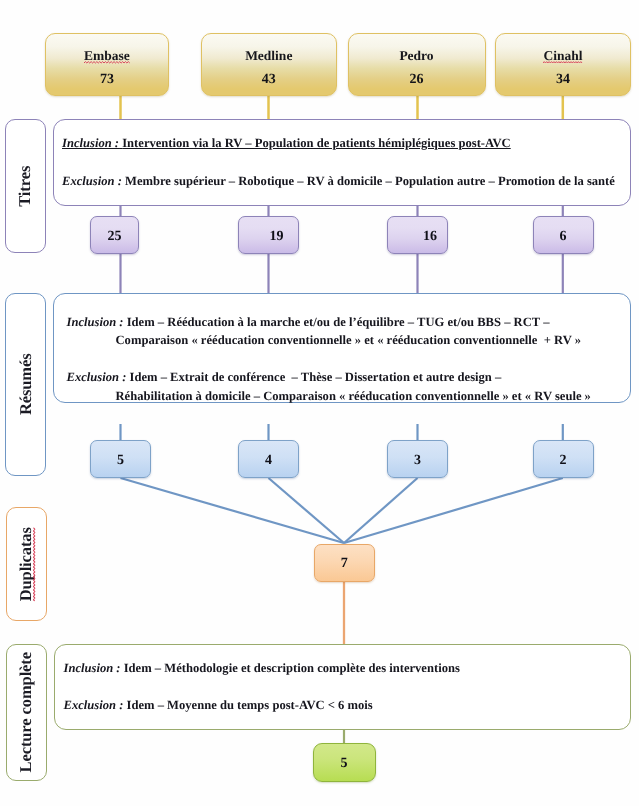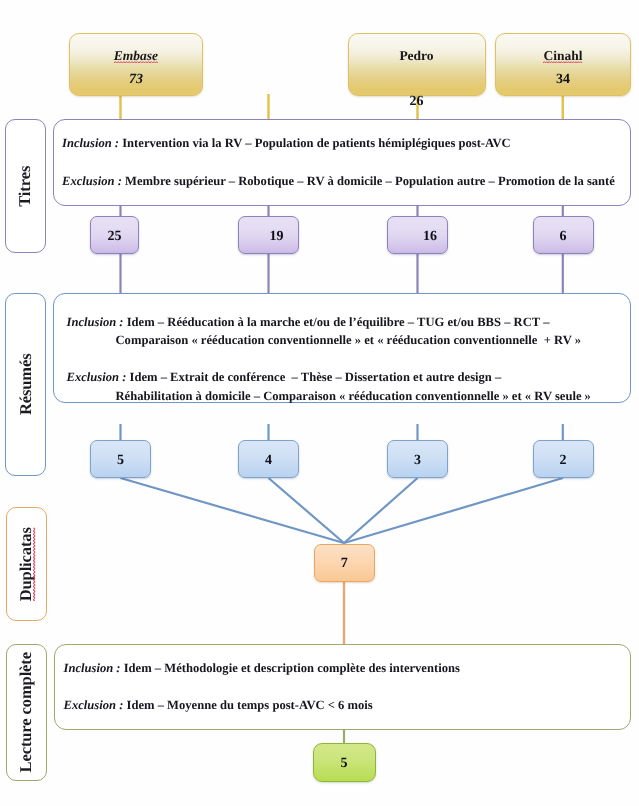--- a/index.html
+++ b/index.html
@@ -91,46 +91,50 @@
 
     <g stroke="#eba571" stroke-width="2.3" stroke-linecap="butt">
       <line x1="344" y1="581" x2="344" y2="645"></line>
     </g>
 
     <g stroke="#9aab6d" stroke-width="2.2" stroke-linecap="butt">
       <line x1="344" y1="728" x2="344" y2="745"></line>
     </g>
   </svg>
 
-  <div class="node src" style="left:69px;top:33px;width:134px;height:63px;font-style:italic;">
+  <div class="node src" style="left:45px;top:33px;width:124px;height:63px;">
     <span class="t"><span class="sw">Embase</span><svg class="squig" viewBox="0 0 48 3" preserveAspectRatio="none">
         <path d="M0 2 L1.5 0.6 L3 2 L4.5 0.6 L6 2 L7.5 0.6 L9 2 L10.5 0.6 L12 2 L13.5 0.6 L15 2 L16.5 0.6 L18 2 L19.5 0.6 L21 2 L22.5 0.6 L24 2 L25.5 0.6 L27 2 L28.5 0.6 L30 2 L31.5 0.6 L33 2 L34.5 0.6 L36 2 L37.5 0.6 L39 2 L40.5 0.6 L42 2 L43.5 0.6 L45 2 L46.5 0.6 L48 2" fill="none" stroke="#d8425a" stroke-width="1.0"></path>
       </svg></span>
     <span class="n">73</span>
   </div>
 
+  <div class="node src" style="left:201px;top:33px;width:135.5px;height:63px;">
+    <span class="t">Medline</span>
+    <span class="n">43</span>
+  </div>
 
-  <div class="node src" style="left:347.5px;top:33px;width:138px;height:63px;gap:22px;">
+  <div class="node src" style="left:347.5px;top:33px;width:138px;height:63px;">
     <span class="t">Pedro</span>
     <span class="n">26</span>
   </div>
 
   <div class="node src" style="left:495px;top:33px;width:136px;height:63px;">
     <span class="t"><span class="sw">Cinahl</span><svg class="squig" viewBox="0 0 48 3" preserveAspectRatio="none">
         <path d="M0 2 L1.5 0.6 L3 2 L4.5 0.6 L6 2 L7.5 0.6 L9 2 L10.5 0.6 L12 2 L13.5 0.6 L15 2 L16.5 0.6 L18 2 L19.5 0.6 L21 2 L22.5 0.6 L24 2 L25.5 0.6 L27 2 L28.5 0.6 L30 2 L31.5 0.6 L33 2 L34.5 0.6 L36 2 L37.5 0.6 L39 2 L40.5 0.6 L42 2 L43.5 0.6 L45 2 L46.5 0.6 L48 2" fill="none" stroke="#d8425a" stroke-width="1.0"></path>
       </svg></span>
     <span class="n">34</span>
   </div>
 
   <div class="slabel" style="left:5.4px;top:119px;width:40.5px;height:134px;border:1.7px solid #8d83b8;border-radius:10px;">
     <span class="vt">Titres</span>
   </div>
 
   <div class="crit" style="left:52.5px;top:119px;width:578.5px;height:87px;border:1.7px solid #8d83b8;">
-    <div class="ln" style="left:8.5px;top:16px;font-size:12.6px;"><span class="kw">Inclusion :</span> <span>Intervention via la RV – Population de patients hémiplégiques post-AVC</span></div>
+    <div class="ln" style="left:8.5px;top:16px;font-size:12.6px;text-decoration:underline;"><span class="kw">Inclusion :</span> <span>Intervention via la RV – Population de patients hémiplégiques post-AVC</span></div>
     <div class="ln" style="left:8.5px;top:53.5px;font-size:12.6px;font-family:Liberation Serif, serif;"><span class="kw">Exclusion :</span> <span>Membre supérieur – Robotique – RV à domicile – Population autre – Promotion de la santé</span></div>
   </div>
 
   <div class="chip purple" style="left:90px;top:216px;width:49px;height:38px;">
       <span>25</span>
     </div>
   <div class="chip purple" style="left:238px;top:216px;width:61px;height:38px;padding-left:16px;">
       <span>19</span>
     </div>
   <div class="chip purple" style="left:387px;top:216px;width:61px;height:38px;padding-left:25px;">

